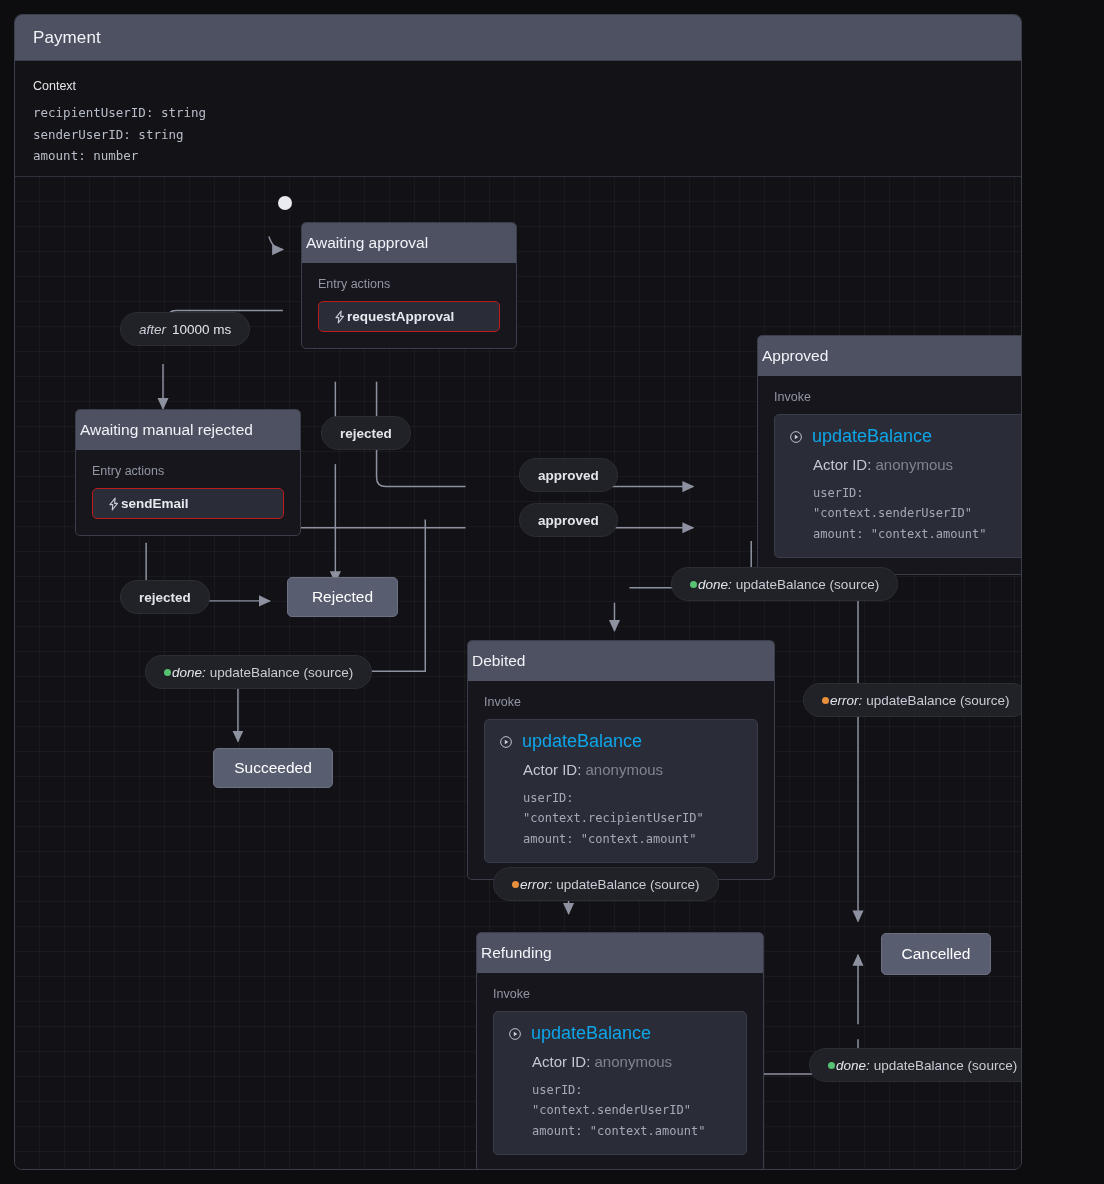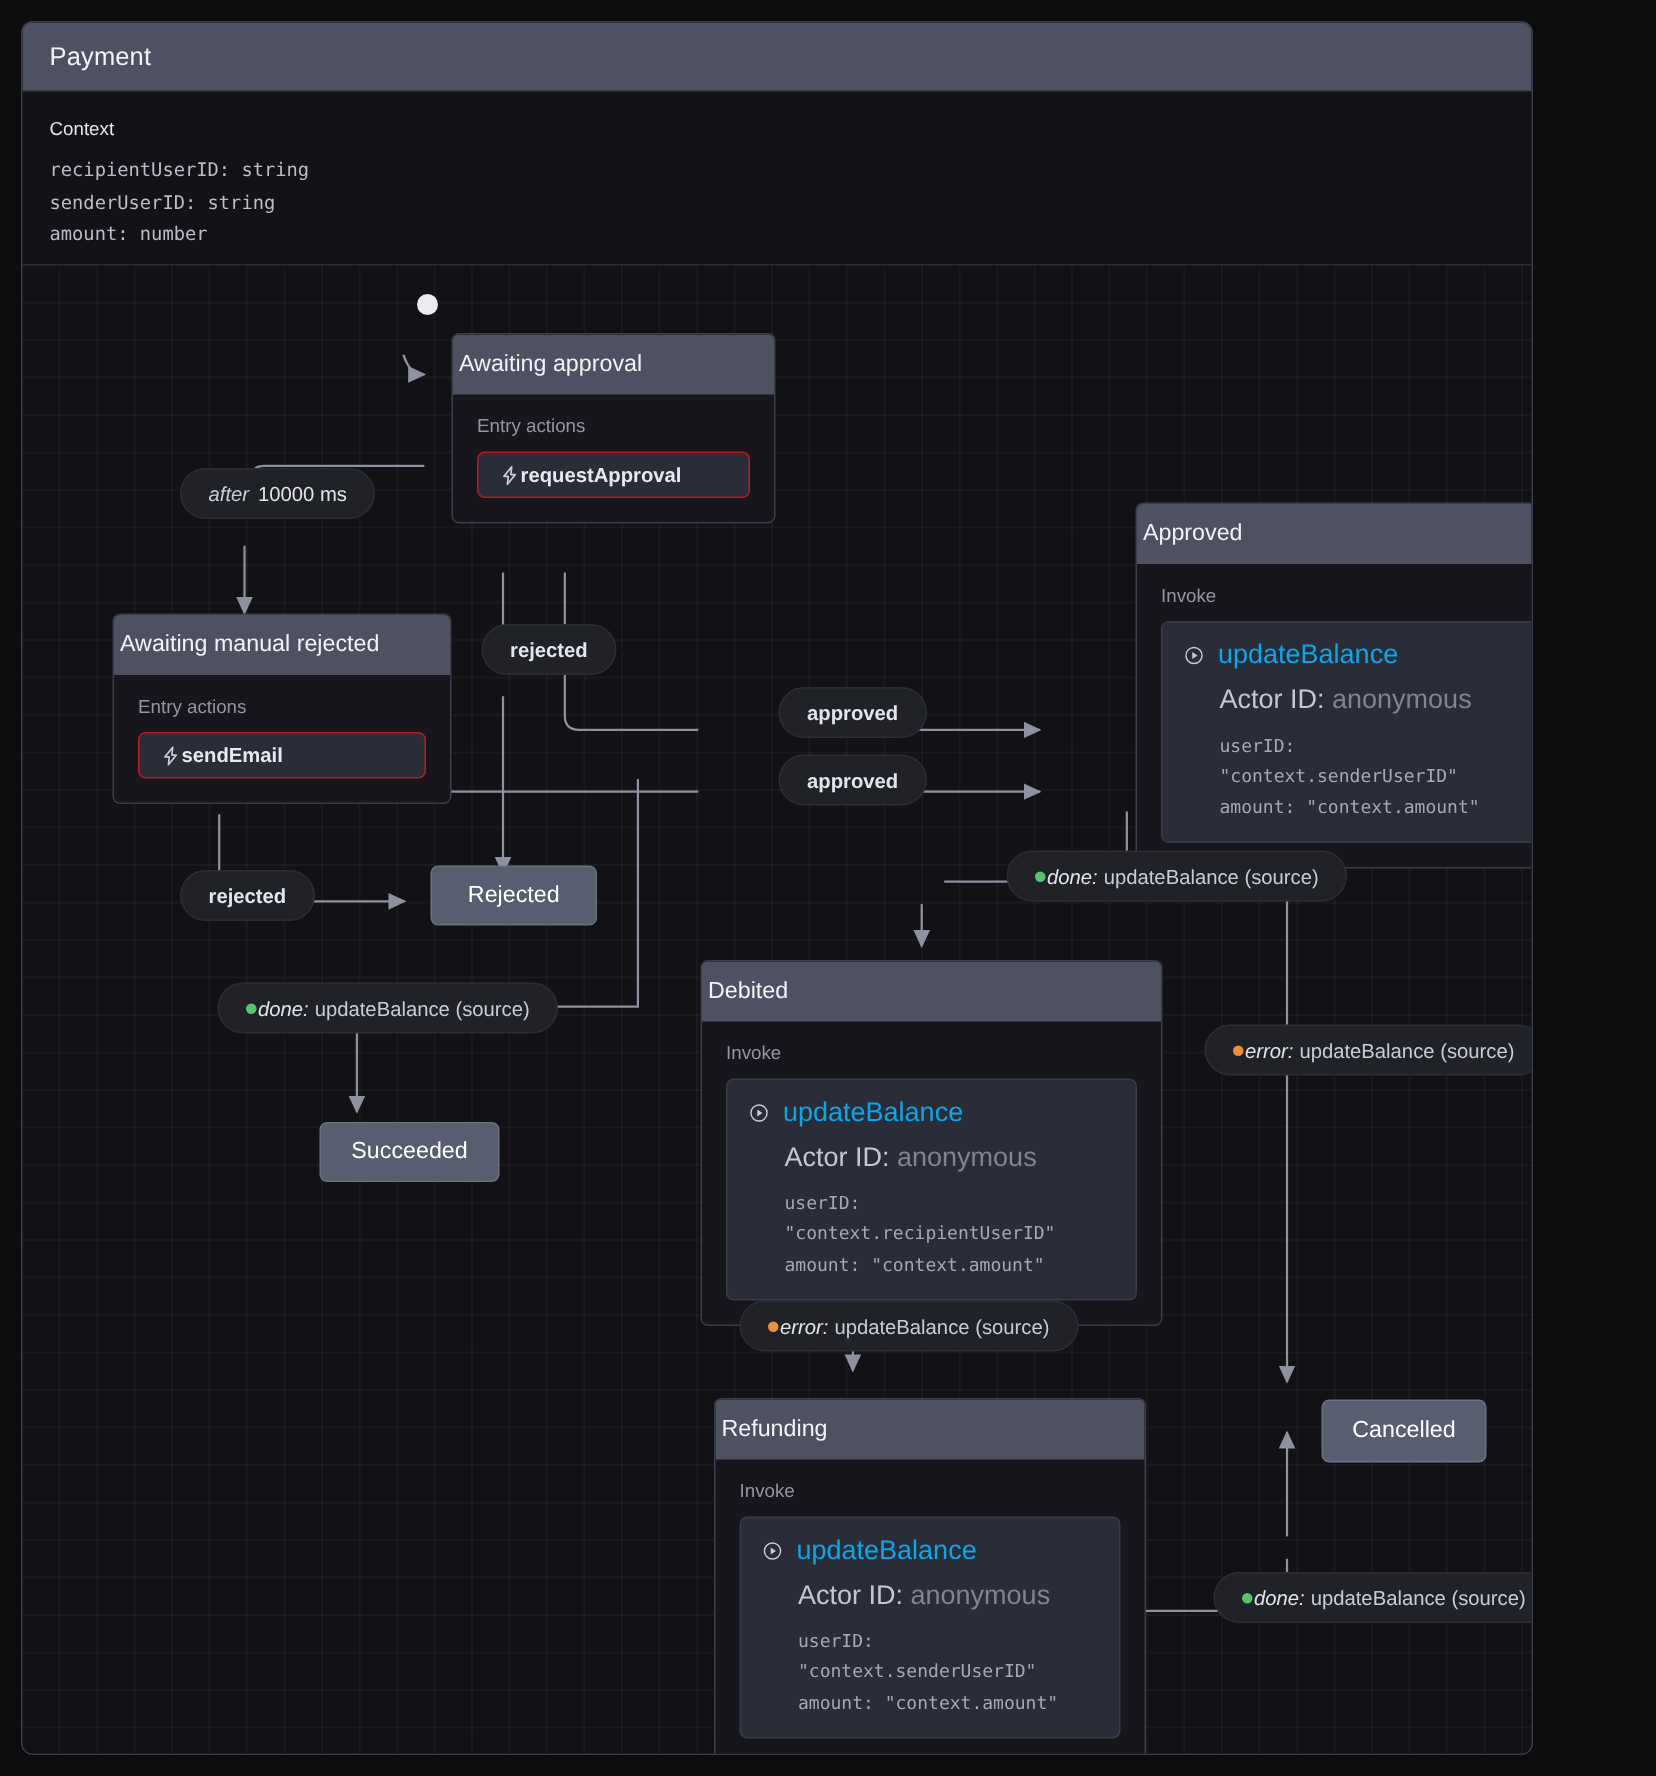--- a/index.html
+++ b/index.html
@@ -80,21 +80,21 @@
   
   .invoke {
     background:#2a2d37;
     border:1px solid #393d49;
     border-radius:5px;
     padding:11px 14px 13px 14px;
   }
   .invoke-top { display:flex; align-items:center; gap:9px; margin-bottom:9px; }
   .invoke-name { font-size:18px; font-weight:normal; color:#0ea5e9; }
   .play { width:14px; height:14px; flex:0 0 14px; color:#c9ccd6; }
-  .actor-row { font-size:18px; margin-bottom:10px; padding-left:24px; }
+  .actor-row { font-size:15px; margin-bottom:10px; padding-left:24px; }
   .actor-key { color:#c3c7d2; }
   .actor-val { color:#80848f; }
   .invoke-src { font-family:"DejaVu Sans Mono", monospace; font-size:12px; color:#a5a9b5; line-height:1.7; padding-left:24px; }
 
   
   .simple {
     position:absolute;
     background:#585d70;
     border:1px solid #6a6f82;
     border-radius:5px;

